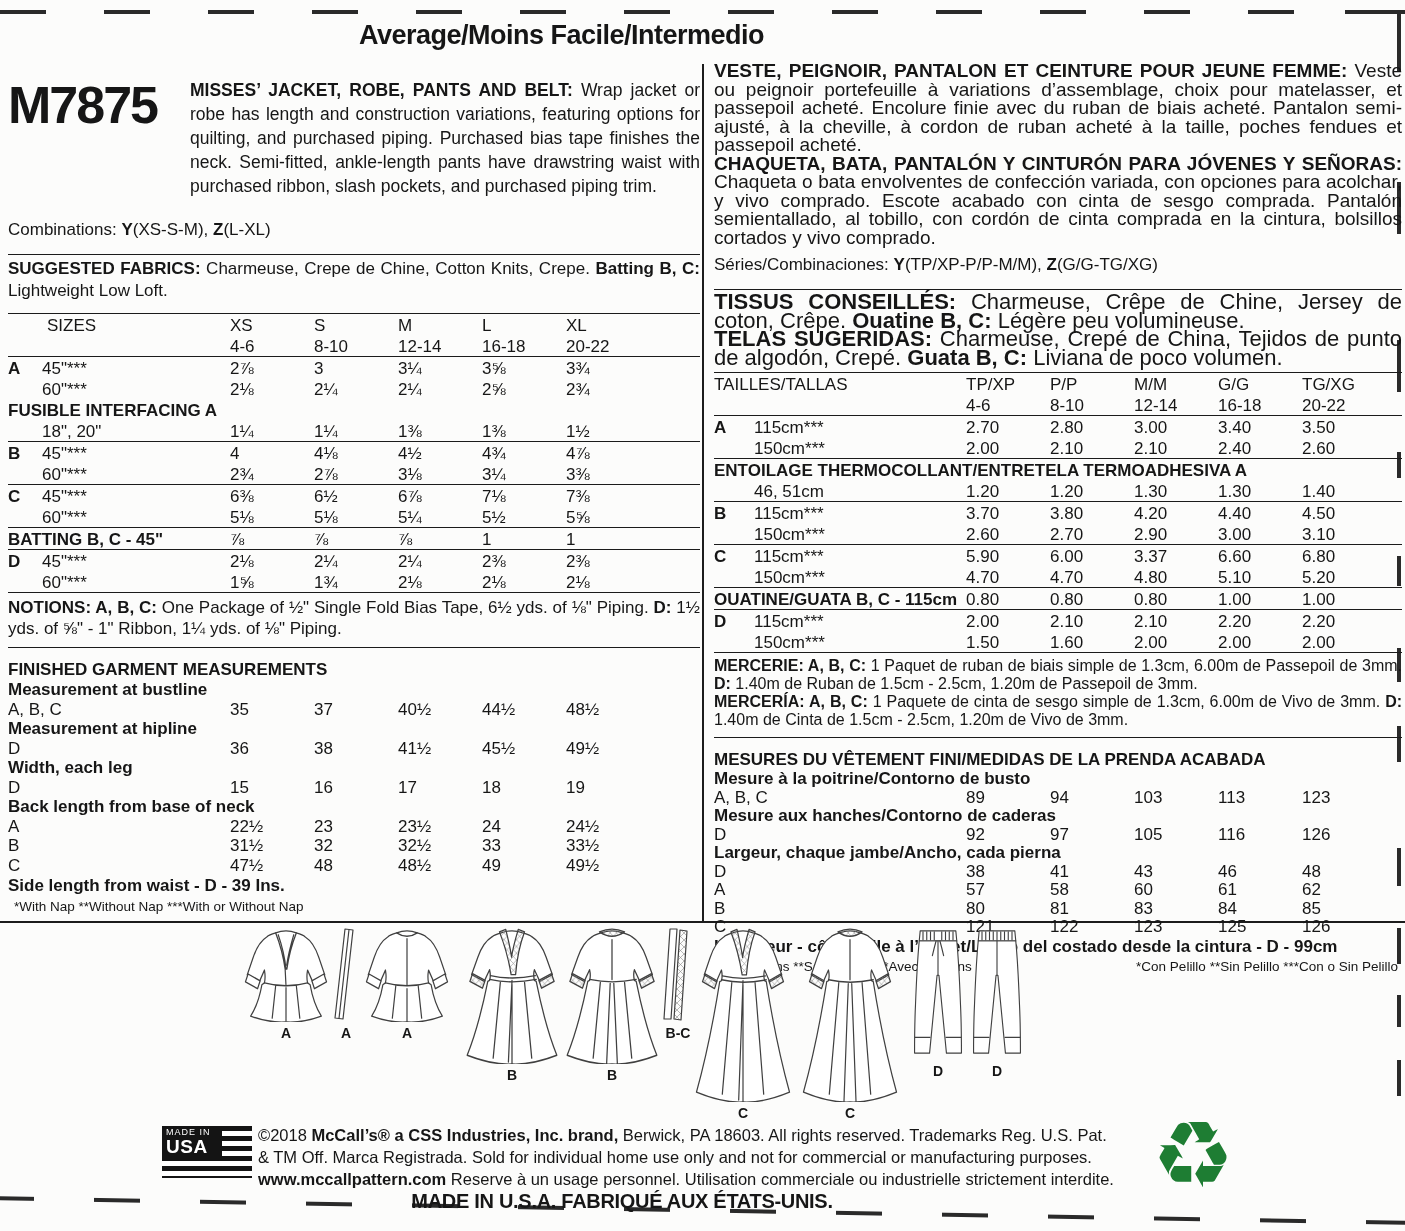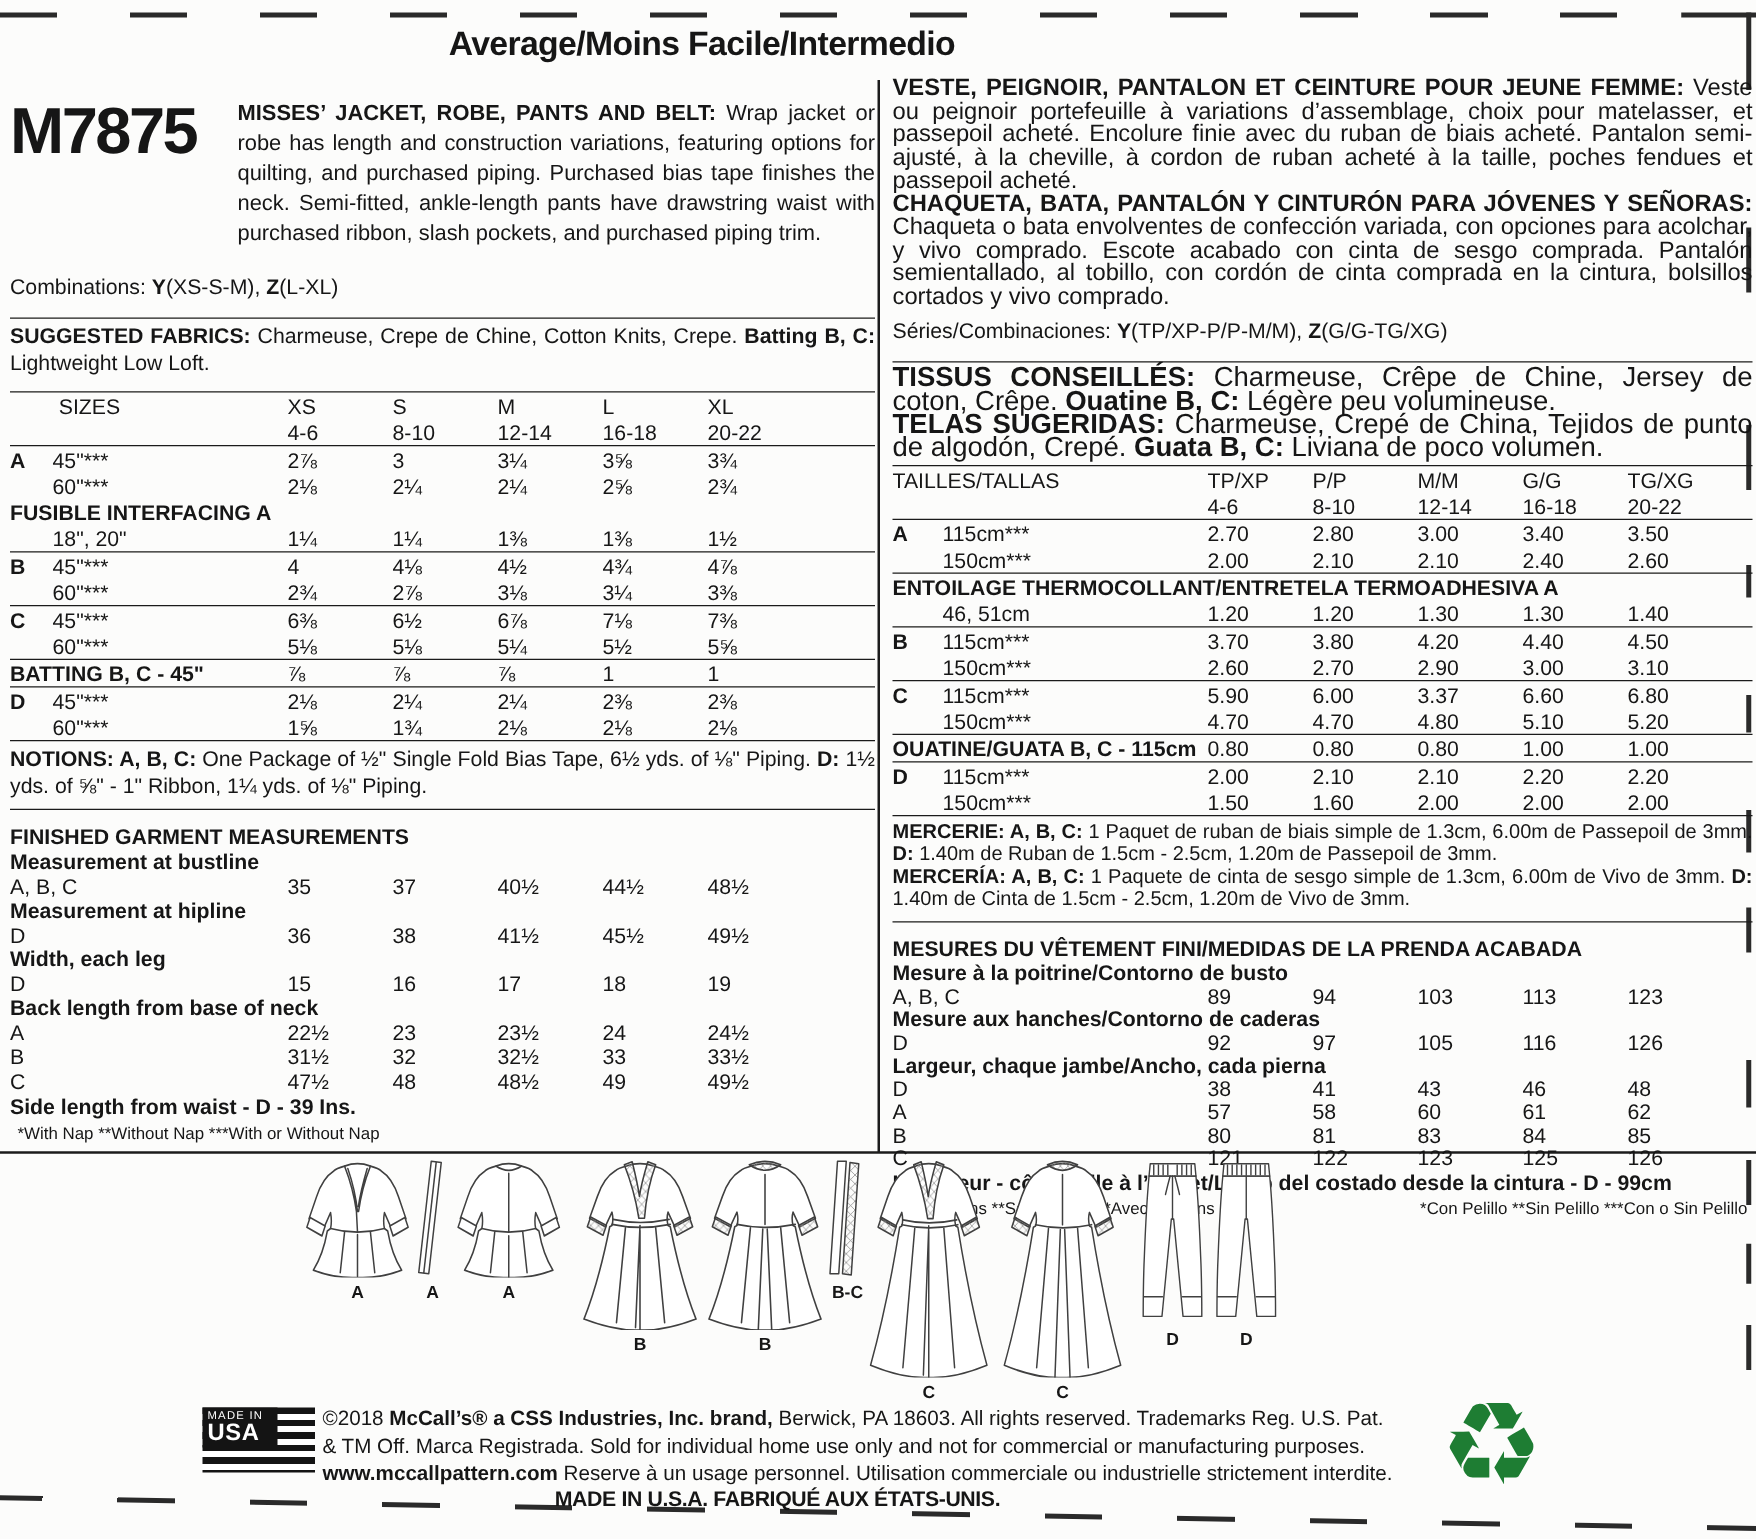--- a/index.html
+++ b/index.html
@@ -59,21 +59,21 @@
   .figlabel{font-size:14px;font-weight:bold;line-height:14px;margin-top:4px;white-space:nowrap;}
   
   .flag{position:absolute;left:162px;top:1126px;width:90px;height:52px;
     background:repeating-linear-gradient(#141414 0 5px,#fff 5px 10px);}
   .canton{position:absolute;left:0;top:0;width:60px;height:32px;background:#141414;color:#fff;
     display:flex;flex-direction:column;justify-content:center;padding-left:4px;box-sizing:border-box;}
   .canton .l1{font-size:9px;letter-spacing:1px;line-height:9px;}
   .canton .l2{font-size:19px;font-weight:bold;line-height:19px;letter-spacing:0.5px;}
   .copy{position:absolute;left:258px;top:1124px;width:1060px;font-size:16.5px;line-height:22px;}
   .madeline{position:absolute;left:0;top:1190px;width:1244px;text-align:center;
-    font-size:17px;font-weight:bold;letter-spacing:-0.3px;}
+    font-size:20px;font-weight:bold;letter-spacing:-0.3px;}
   .recycle{position:absolute;left:1152px;top:1110px;font-size:92px;line-height:92px;
     font-family:"DejaVu Sans",sans-serif;}
 </style>
 </head>
 <body>
 
 <svg width="0" height="0" style="position:absolute" aria-hidden="true">
   <defs>
     <pattern id="quilt" width="7" height="7" patternUnits="userSpaceOnUse">
       <path d="M0 7 L7 0 M0 0 L7 7" stroke="#8a8a8a" stroke-width="0.6" fill="none"></path>

